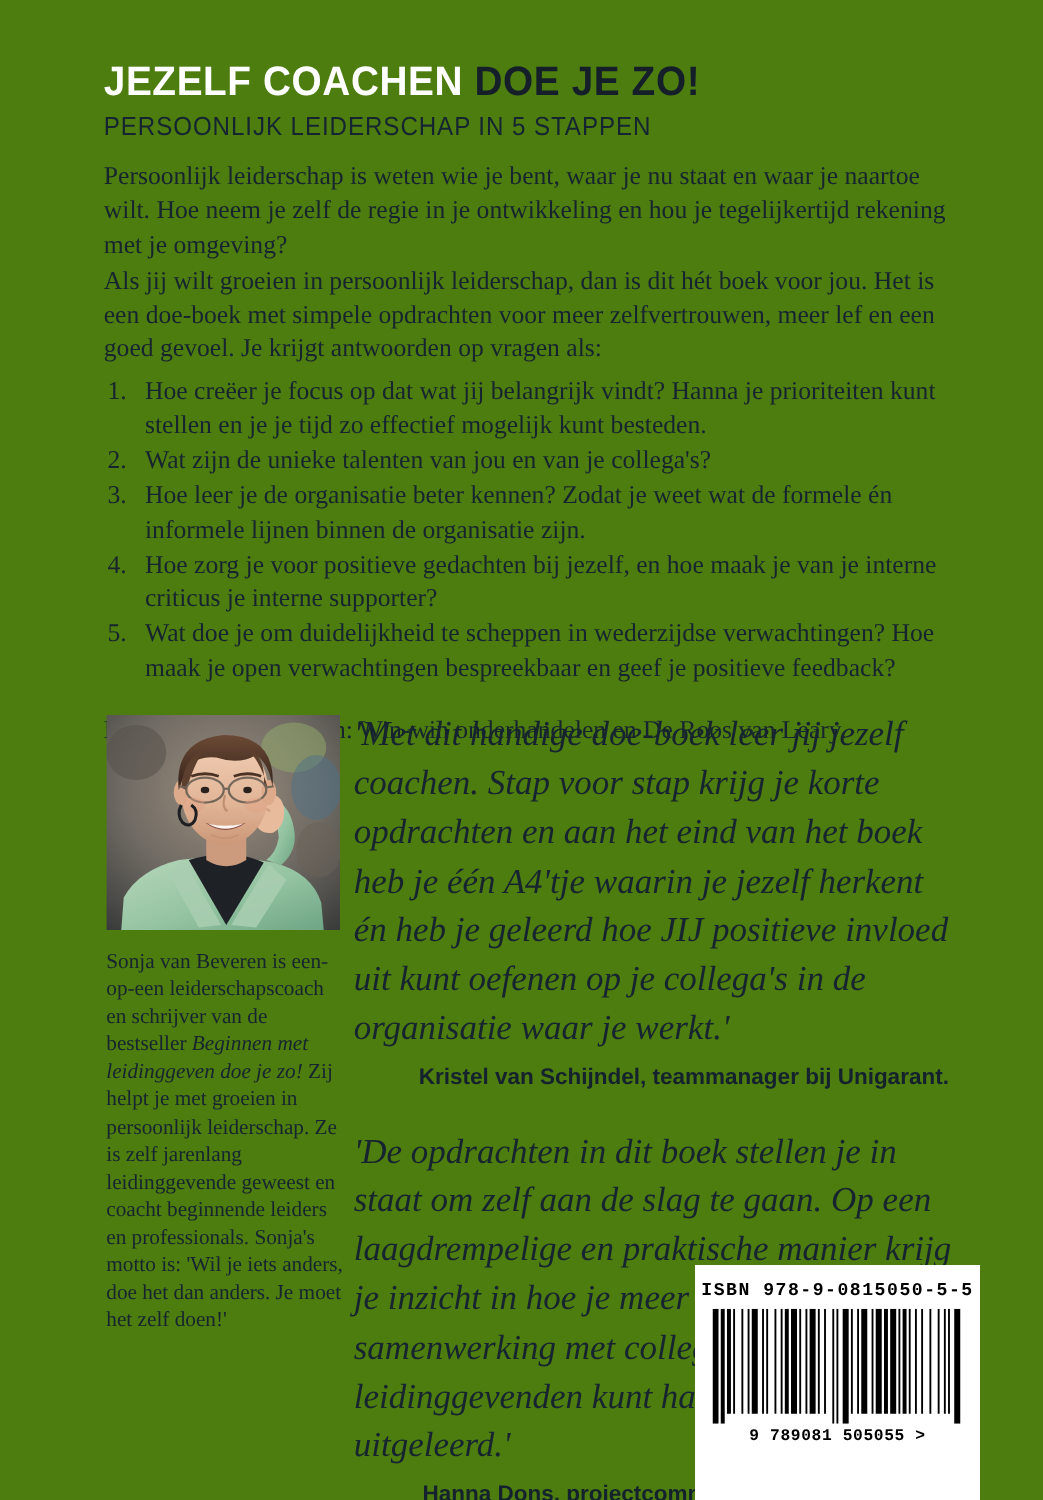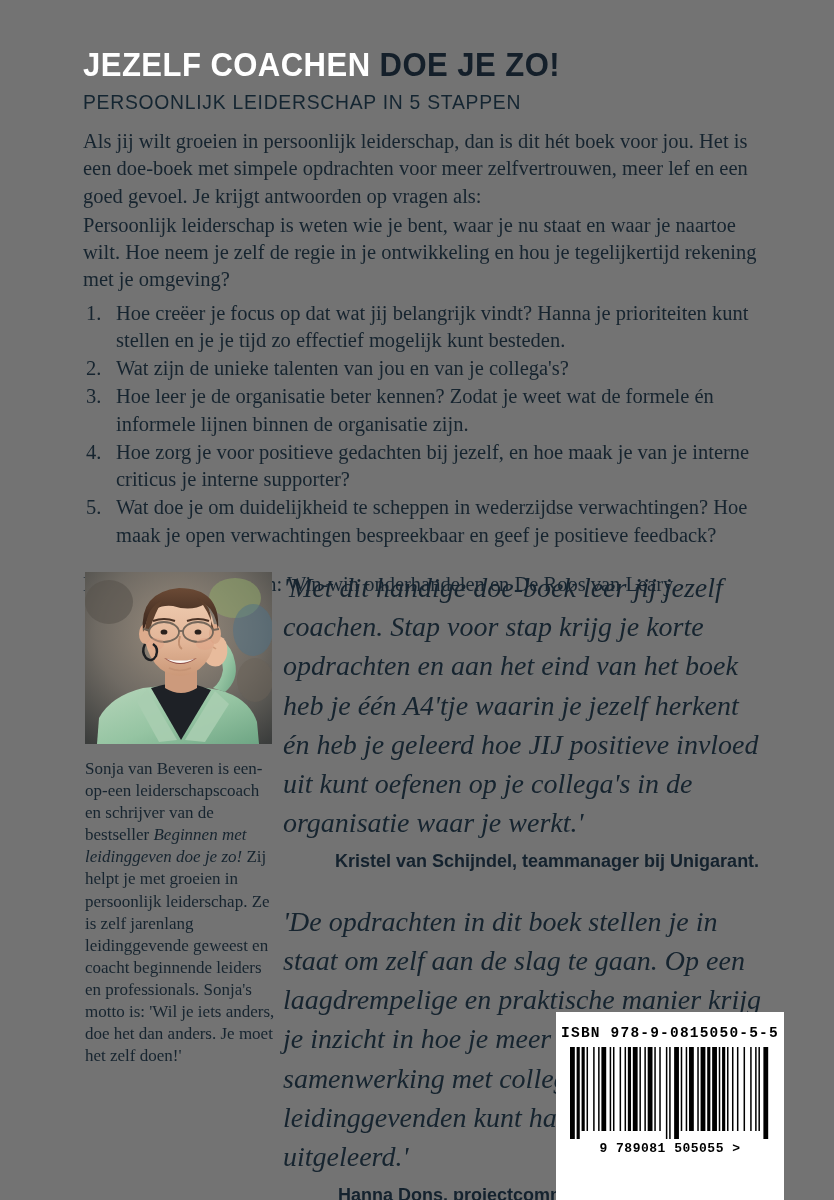--- a/index.html
+++ b/index.html
@@ -4,21 +4,21 @@
 <style>
   html, body {
     margin: 0;
     padding: 0;
     background: #ffffff;
   }
   #cover {
     position: relative;
     width: 834px;
     height: 1200px;
-    background: #737373;
+    background: #4d7c0f;
     overflow: hidden;
     font-family: "Liberation Serif", serif;
     color: #15242f;
   }
 
   
   .title-block {
     position: absolute;
     left: 83px;
     top: 48px;
@@ -195,22 +195,22 @@
 <body>
 
 <div id="cover">
 
   <div class="title-block">
     <h1 class="main-title"><span class="title-light">JEZELF COACHEN</span><span class="title-dark"> <span>DOE JE ZO!</span></span></h1>
     <div class="subtitle">PERSOONLIJK LEIDERSCHAP IN 5 STAPPEN</div>
   </div>
 
   <div class="body-area">
+    <p class="para">Persoonlijk leiderschap is weten wie je bent, waar je nu staat en waar je naartoe wilt. Hoe neem je zelf de regie in je ontwikkeling en hou je tegelijkertijd rekening met je omgeving?</p>
     <p class="para">Als jij wilt groeien in persoonlijk leiderschap, dan is dit hét boek voor jou. Het is een doe-boek met simpele opdrachten voor meer zelfvertrouwen, meer lef en een goed gevoel. Je krijgt antwoorden op vragen als:</p>
-    <p class="para">Persoonlijk leiderschap is weten wie je bent, waar je nu staat en waar je naartoe wilt. Hoe neem je zelf de regie in je ontwikkeling en hou je tegelijkertijd rekening met je omgeving?</p>
 
     <ol class="qlist">
       <li>
         <span class="num">1.</span>
         <span>Hoe creëer je focus op dat wat jij belangrijk vindt? Hanna je prioriteiten kunt stellen en je je tijd zo effectief mogelijk kunt besteden.</span>
       </li>
       <li>
         <span class="num">2.</span>
         <span>Wat zijn de unieke talenten van jou en van je collega's?</span>
       </li>

